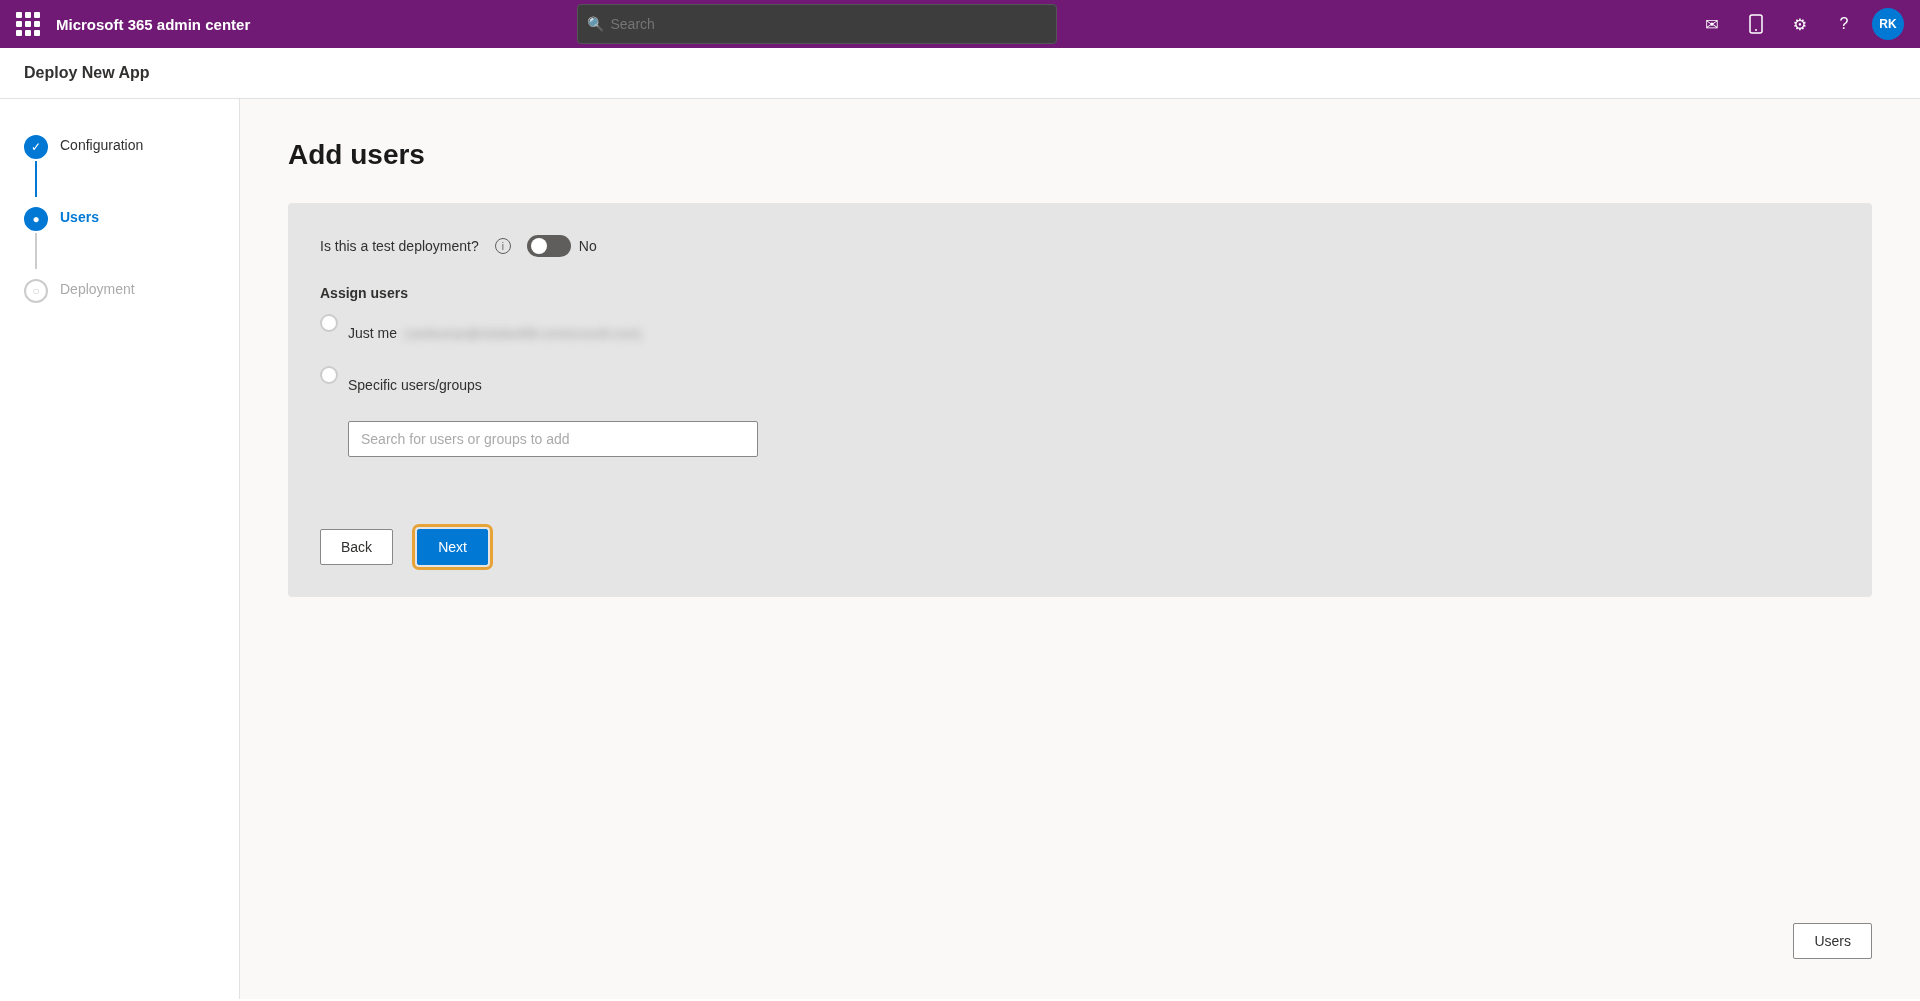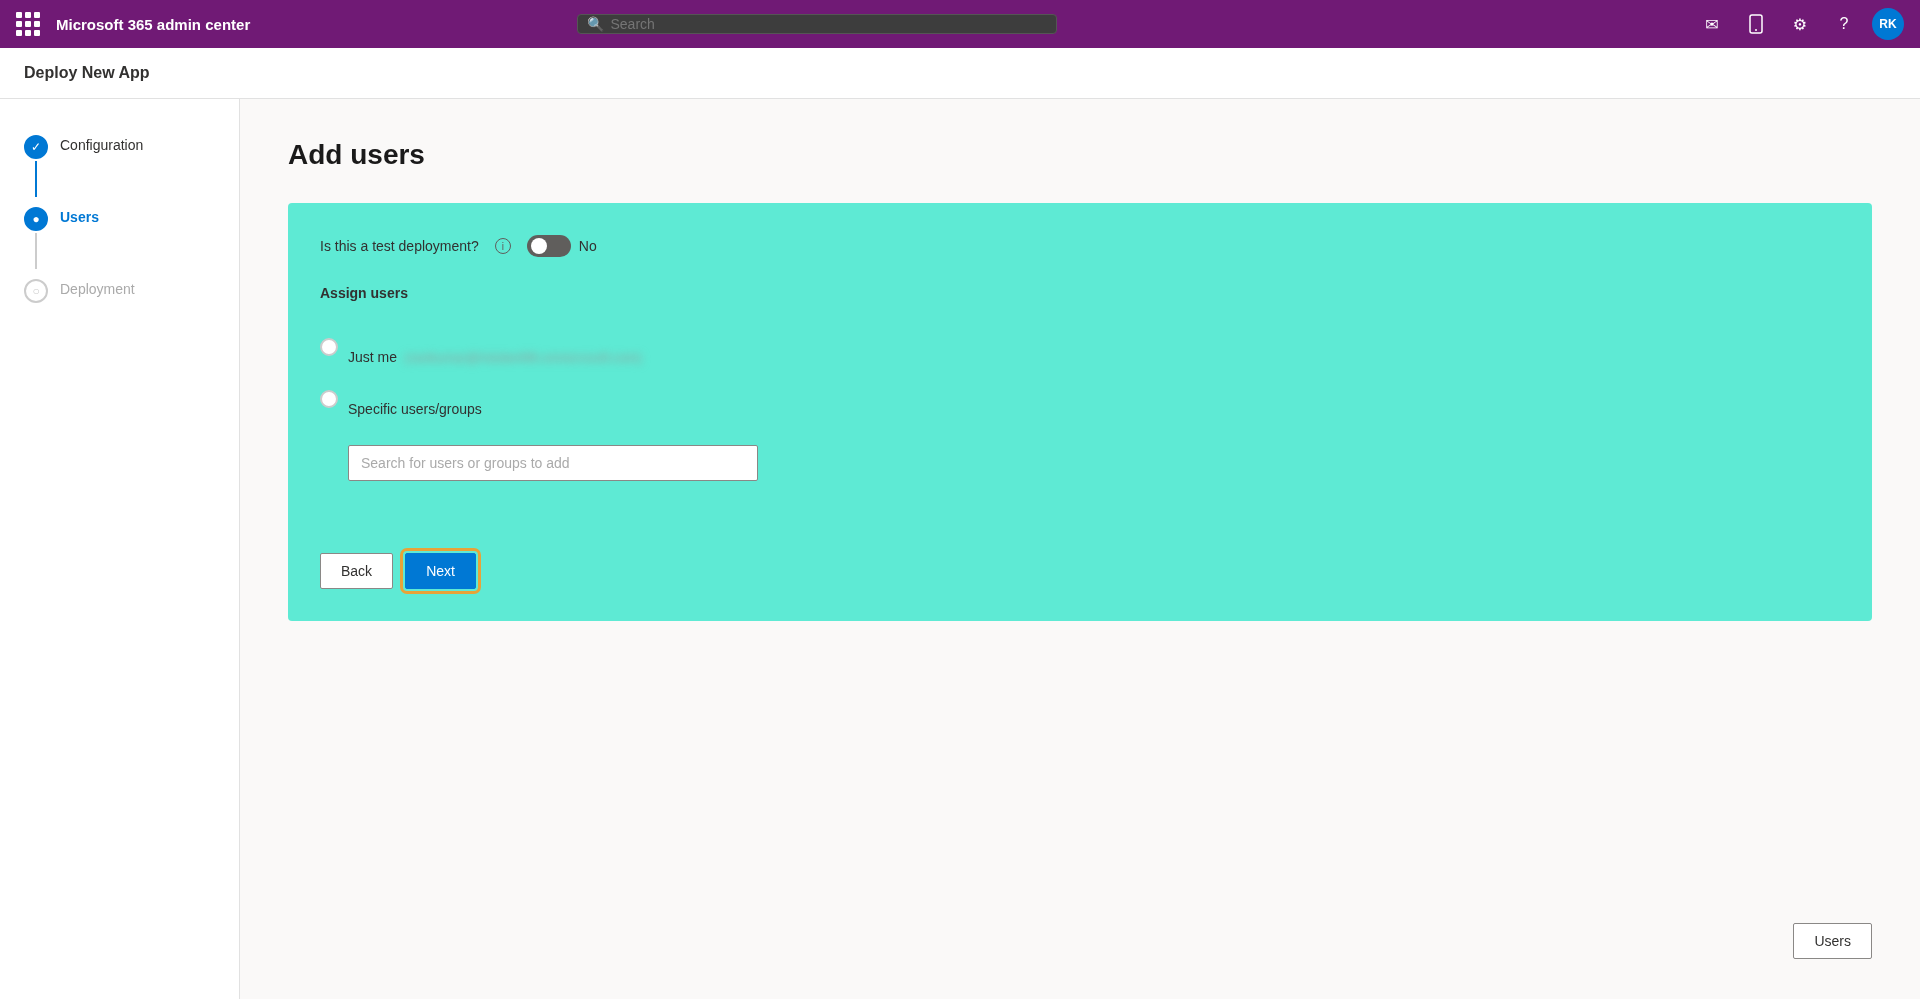--- a/index.html
+++ b/index.html
@@ -35,21 +35,21 @@
       font-weight: 600;
       white-space: nowrap;
     }
     .topnav-search {
       flex: 1;
       max-width: 480px;
       margin: 0 auto;
     }
     .topnav-search input {
       width: 100%;
-      height: 20px;
+      height: 40px;
       background: #3d3d3d;
       border: 1px solid #555;
       border-radius: 4px;
       color: #ccc;
       padding: 0 12px 0 32px;
       font-size: 14px;
       outline: none;
     }
     .topnav-search-wrap {
       position: relative;
@@ -191,21 +191,21 @@
     }
 
     .page-title {
       font-size: 28px;
       font-weight: 700;
       color: #1a1a1a;
       margin-bottom: 32px;
     }
 
     .form-section {
-      background: #5eead4;
+      background: #e5e5e5;
       padding: 32px;
       border-radius: 4px;
     }
 
     .form-row {
       display: flex;
       align-items: center;
       gap: 16px;
       margin-bottom: 28px;
     }
@@ -251,21 +251,21 @@
     .toggle-label {
       font-size: 14px;
       color: #323130;
     }
 
     
     .assign-section-title {
       font-size: 14px;
       font-weight: 600;
       color: #323130;
-      margin-bottom: 28px;
+      margin-bottom: 4px;
     }
 
     .radio-group {
       display: flex;
       flex-direction: column;
       gap: 16px;
     }
     .radio-item {
       display: flex;
       align-items: center;
@@ -316,21 +316,21 @@
       color: #323130;
       outline: none;
       background: #fff;
     }
     .search-box::placeholder { color: #aaa; }
 
     
     .action-bar {
       display: flex;
       align-items: center;
-      gap: 12px;
+      gap: 24px;
       margin-top: 48px;
       padding-top: 24px;
     }
     .btn {
       height: 36px;
       padding: 0 20px;
       border-radius: 2px;
       font-size: 14px;
       cursor: pointer;
       border: 1px solid transparent;

